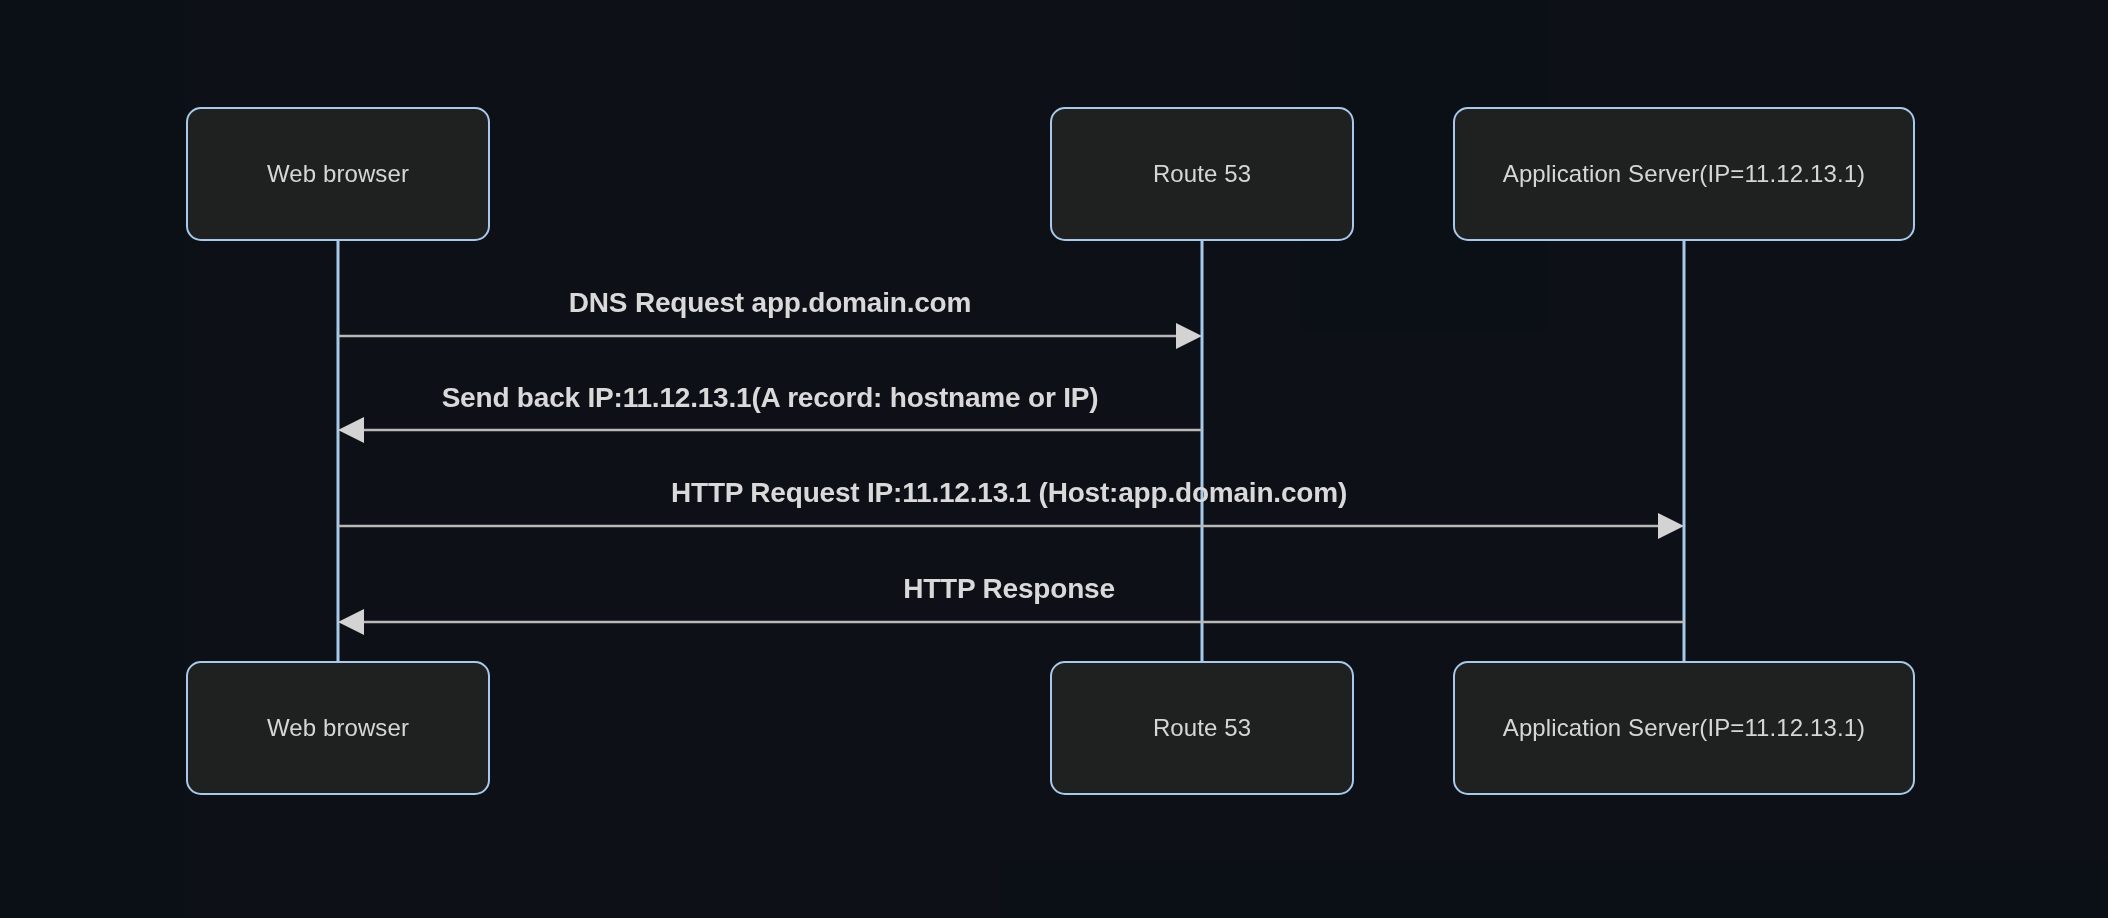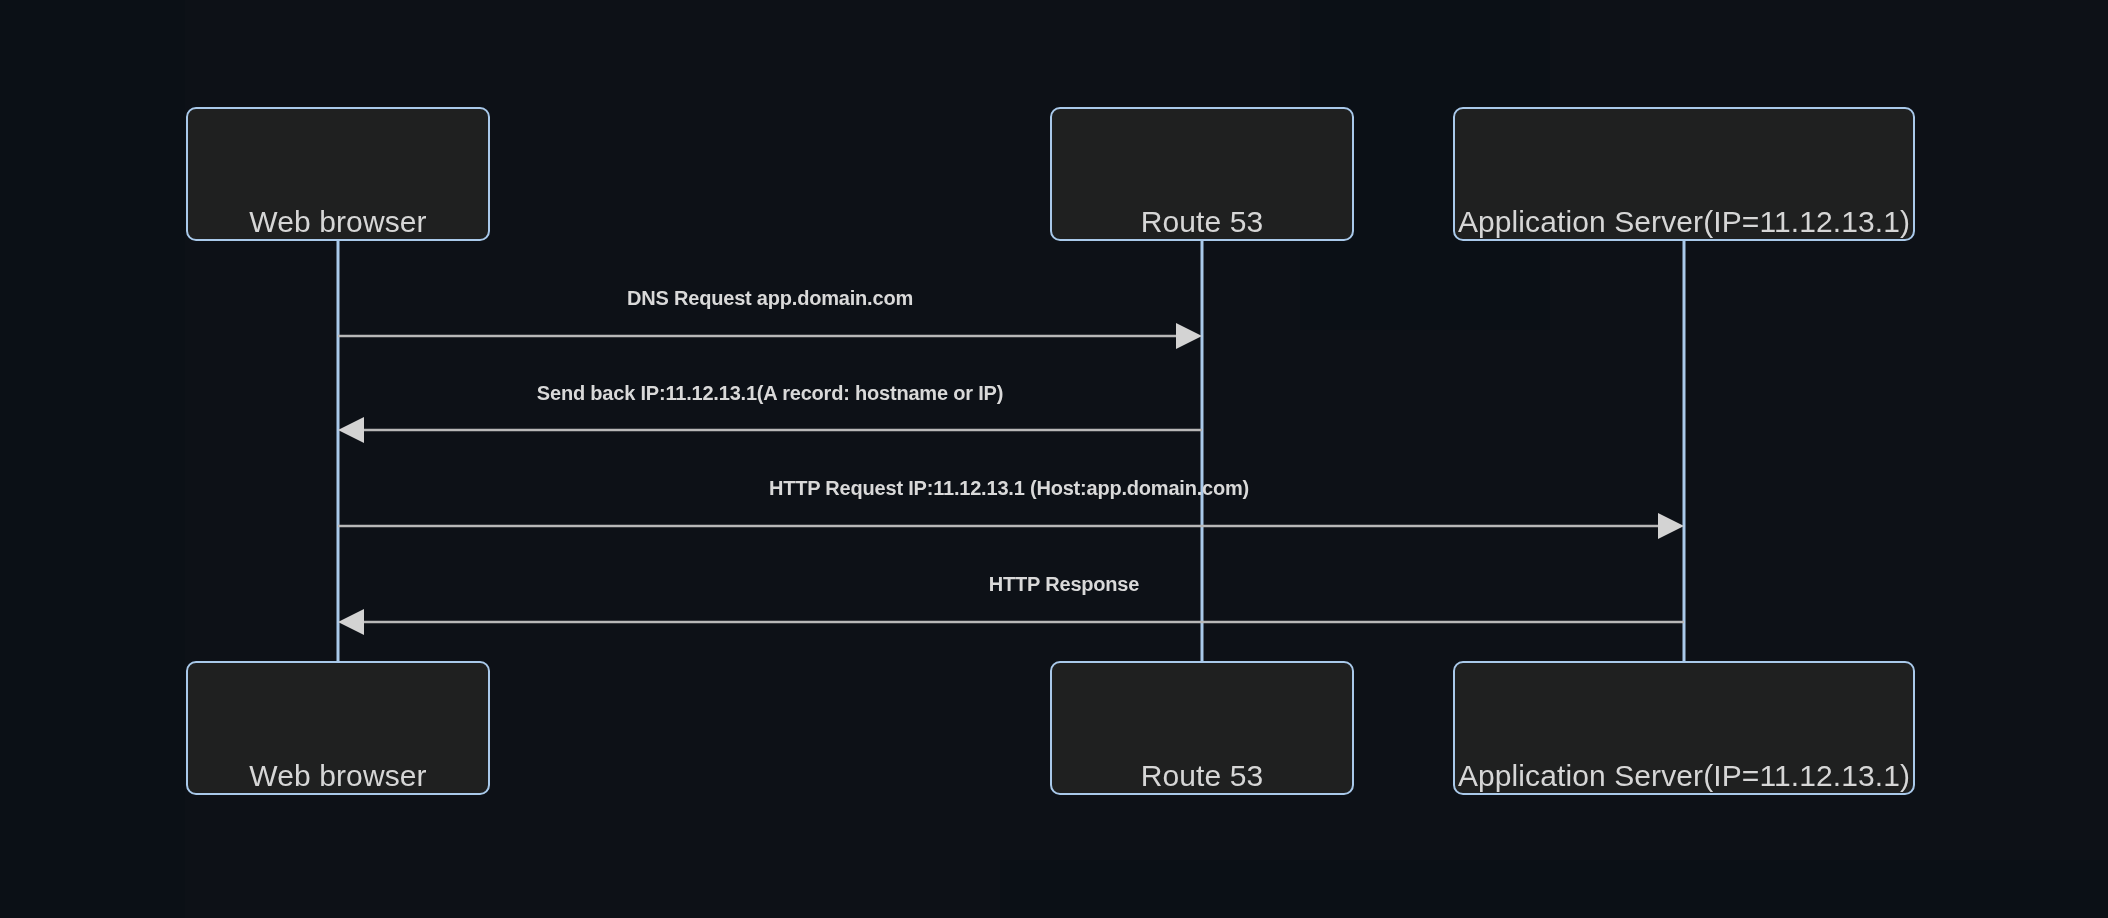--- a/index.html
+++ b/index.html
@@ -39,39 +39,39 @@
     width: 2108px;
     height: 918px;
   }
 
   
   .participant {
     position: absolute;
     box-sizing: border-box;
     background: #1f2020;
     border: 2px solid #a9c9ea;
-    border-radius: 10px;
+    border-radius: 15px;
     display: flex;
-    align-items: flex-end;
+    align-items: center;
     justify-content: center;
     color: #d6d6d6;
     font-family: "Liberation Sans", sans-serif;
-    font-size: 30px;
+    font-size: 24px;
     font-weight: 400;
     letter-spacing: 0.1px;
     white-space: nowrap;
     text-align: center;
   }
 
   
   .msg-label {
     position: absolute;
     color: #d9d9d9;
     font-family: "Liberation Sans", sans-serif;
-    font-size: 20px;
+    font-size: 28px;
     font-weight: 700;
     white-space: nowrap;
     transform: translateX(-50%);
     text-align: center;
     letter-spacing: -0.2px;
   }
 </style>
 </head>
 <body>
 
@@ -119,15 +119,15 @@
   <div class="participant" id="p-bot-1" style="left: 1050px; top: 661px; width: 304px; height: 134px;">
     <span>Route 53</span>
   </div>
   <div class="participant" id="p-bot-2" style="left: 1453px; top: 661px; width: 462px; height: 134px;">
     <span>Application Server(IP=11.12.13.1)</span>
   </div>
 
   <div class="msg-label" id="m-label-0" style="left: 770px; top: 287px;">DNS Request app.domain.com</div>
   <div class="msg-label" id="m-label-1" style="left: 770px; top: 382px; text-align: center;">Send back IP:11.12.13.1(A record: hostname or IP)</div>
   <div class="msg-label" id="m-label-2" style="left: 1009px; top: 477px; text-align: center;">HTTP Request IP:11.12.13.1 (Host:app.domain.com)</div>
-  <div class="msg-label" id="m-label-3" style="left: 1064px; top: 573px;">HTTP Response</div>
+  <div class="msg-label" id="m-label-3" style="left: 1009px; top: 573px;">HTTP Response</div>
 
 </div>
 
 </body></html>

